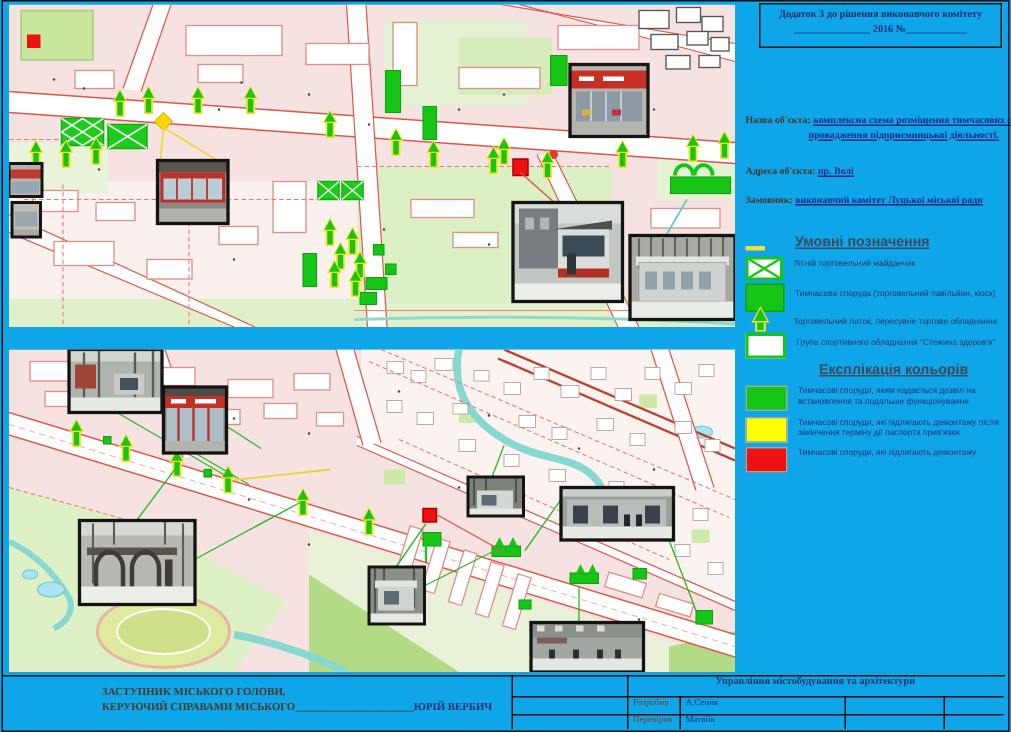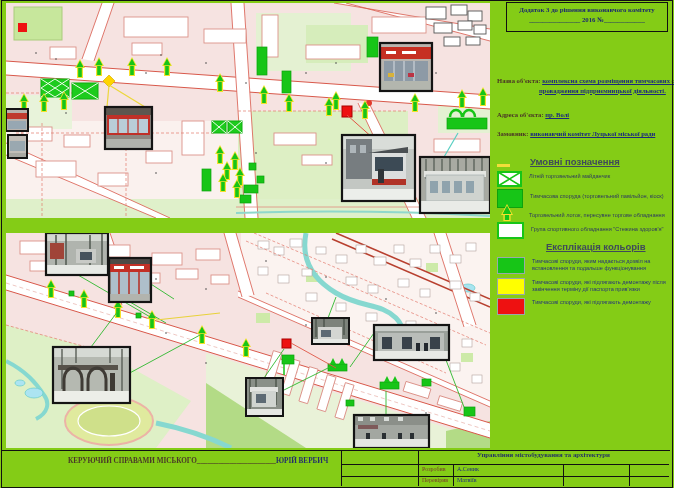--- a/index.html
+++ b/index.html
@@ -1,16 +1,16 @@
 <!DOCTYPE html>
 <html><head>
 <meta charset="utf-8">
 <style>
   html,body{margin:0;padding:0;background:#888;}
-  #page{position:relative;width:674px;height:488px;background:#84cc16;overflow:hidden;
+  #page{position:relative;width:674px;height:488px;background:#0ea5e9;overflow:hidden;
         font-family:"Liberation Sans",sans-serif;}
   #page-border{position:absolute;left:1px;top:0;width:670px;height:486px;border:1.6px solid #111;pointer-events:none;}
   .map{position:absolute;}
   
   .annex-box{position:absolute;left:506px;top:2px;width:160px;height:26px;border:1.4px solid #111;
              font-family:"Liberation Serif",serif;font-weight:bold;color:#1d2b6e;font-size:6.8px;
              text-align:center;line-height:1.5;padding-top:2px;}
   .info{position:absolute;left:497px;width:172px;font-family:"Liberation Serif",serif;
         font-size:6.6px;line-height:1.45;margin:0;padding-left:42px;text-indent:-42px;}
   .info .lbl{font-weight:bold;color:#4a3426;}
@@ -572,20 +572,21 @@
     <div class="ck-label">Тимчасові споруди, які підлягають демонтажу після закінчення терміну дії паспорта прив'язки</div>
   </div>
   <div class="ck-item" style="top:298px">
     <div class="ck-swatch" style="background-color: rgb(238, 17, 17);"></div>
     <div class="ck-label">Тимчасові споруди, які підлягають демонтажу</div>
   </div>
 
   <div class="hline"></div>
 
   <div id="signature">
+    <div>ЗАСТУПНИК МІСЬКОГО ГОЛОВИ,</div>
     <div><span>КЕРУЮЧИЙ СПРАВАМИ МІСЬКОГО</span><span>______________________</span><span class="nm">ЮРІЙ ВЕРБИЧ</span></div>
   </div>
 
   <div id="titleblock">
     <div class="tb-line" style="left:76px;top:0;width:1px;height:36px"></div>
     <div class="tb-line" style="left:111px;top:14px;width:1px;height:22px"></div>
     <div class="tb-line" style="left:221px;top:14px;width:1px;height:22px"></div>
     <div class="tb-line" style="left:287px;top:14px;width:1px;height:22px"></div>
     <div class="tb-line" style="left:0;top:14px;width:327px;height:1px"></div>
     <div class="tb-line" style="left:0;top:26px;width:327px;height:1px"></div>

